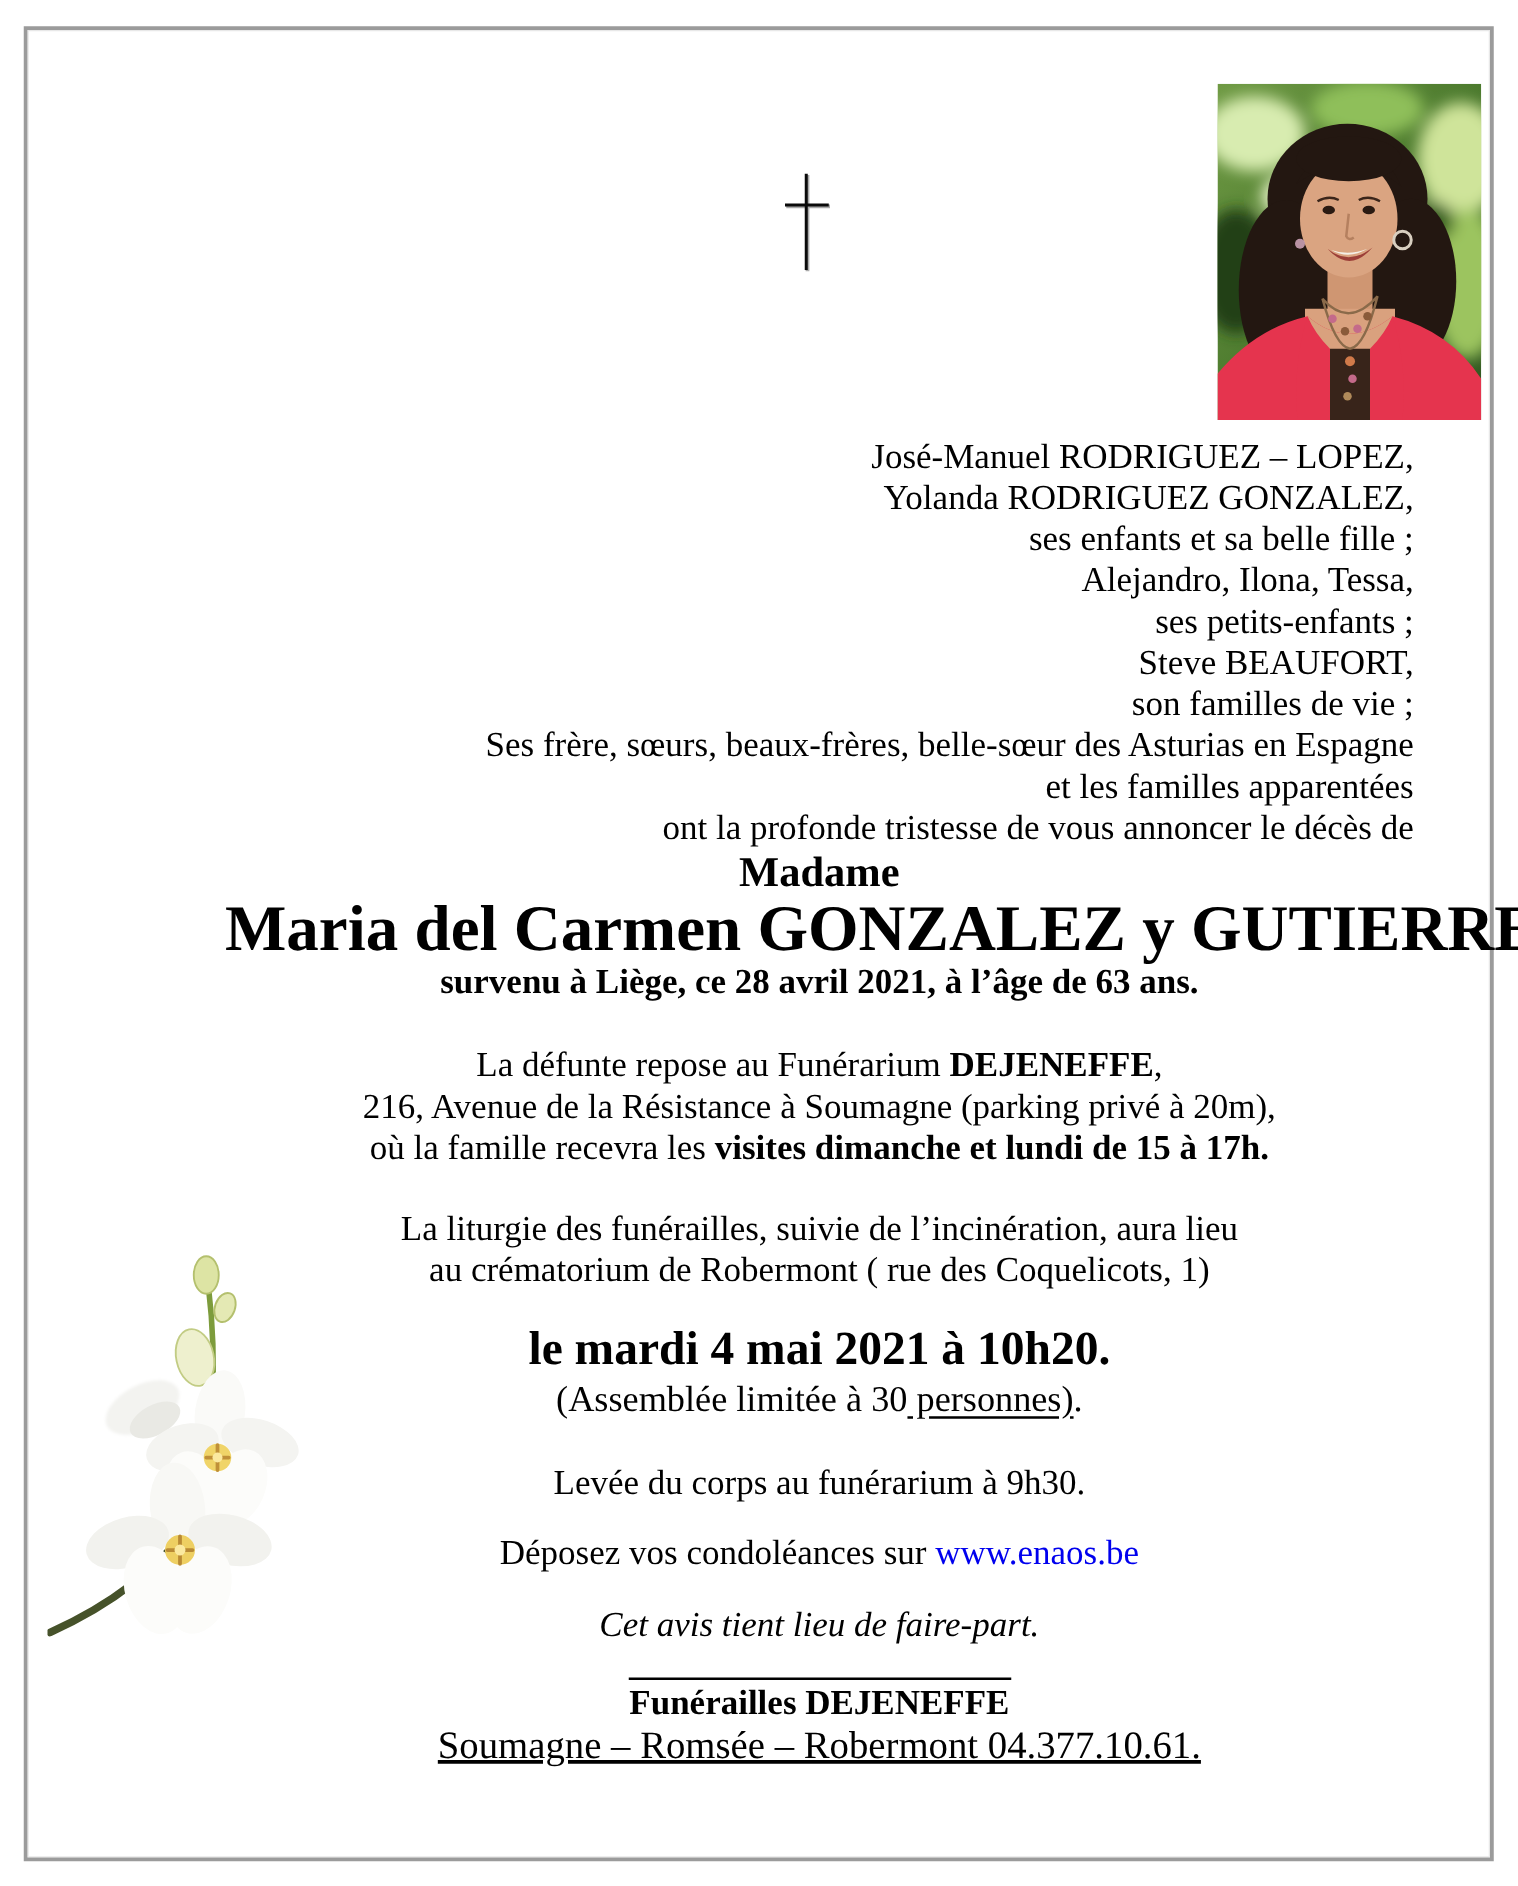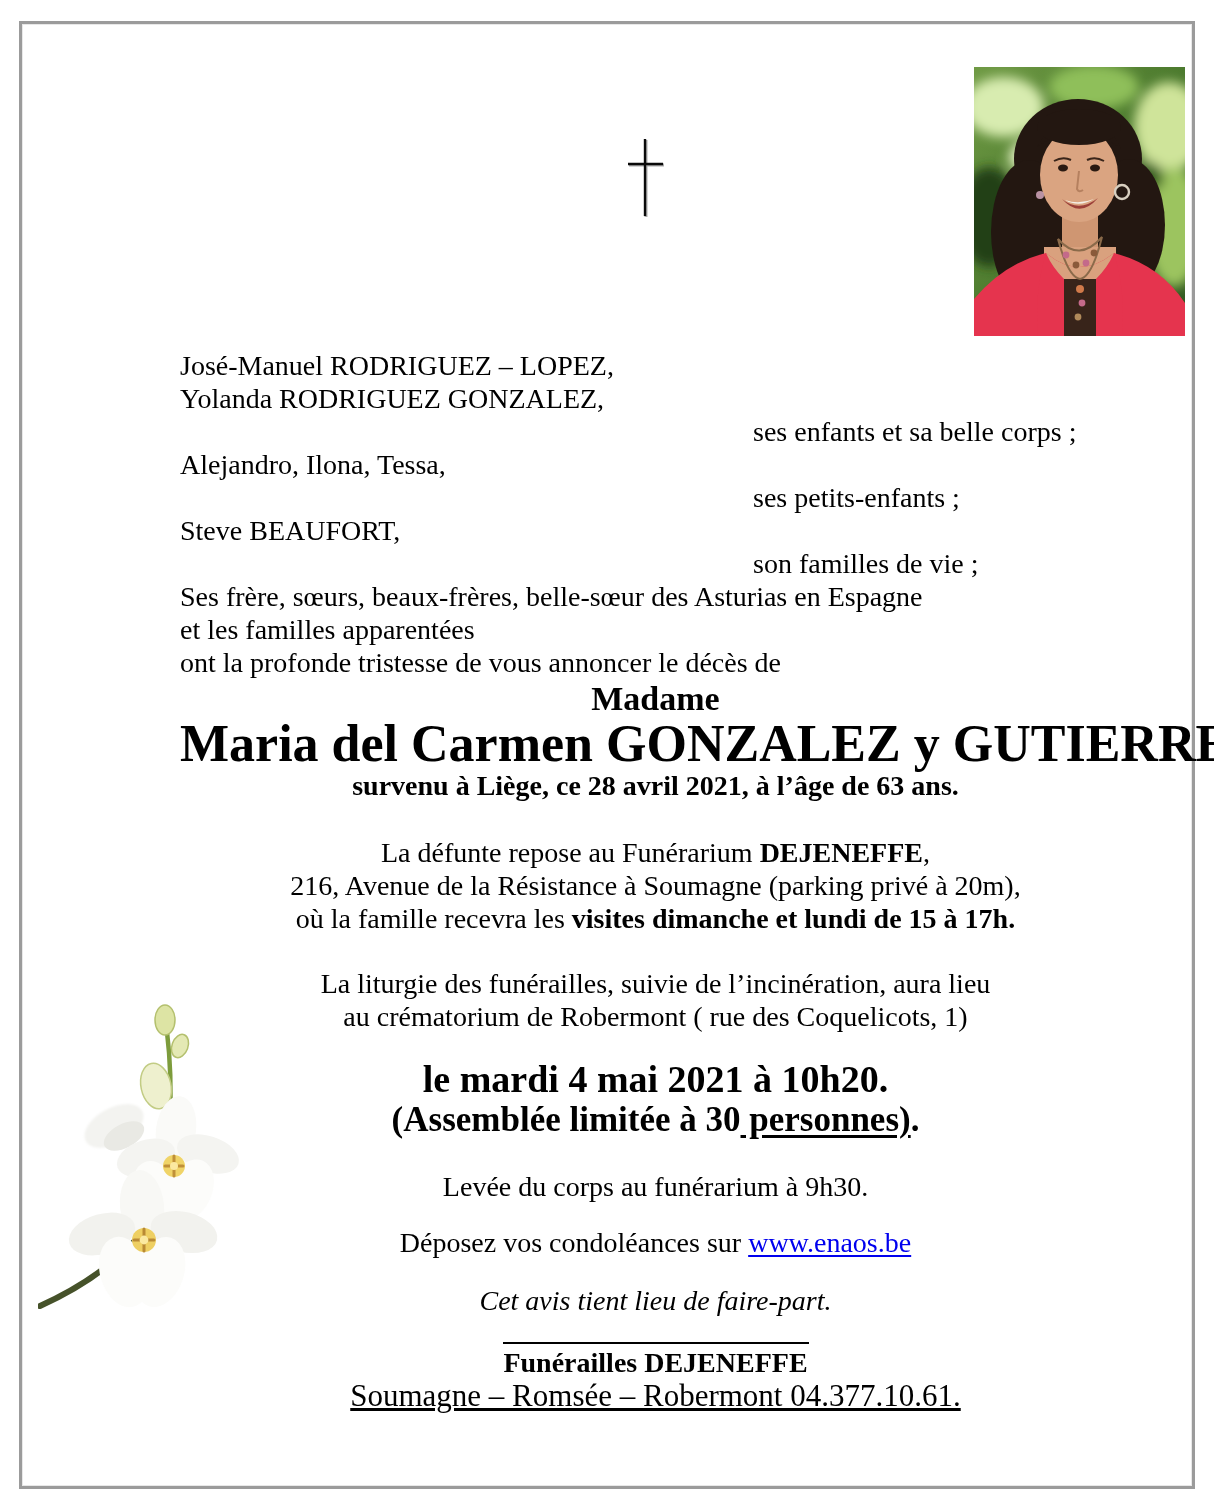--- a/index.html
+++ b/index.html
@@ -39,41 +39,40 @@
     position: absolute;
     left: 0; top: 0; right: 0;
     padding-left: 158px;
     padding-right: 61px;
     box-sizing: border-box;
   }
   .ann-block { margin-top: 325px; }
   .ann-line {
     font-size: 28px;
     line-height: 33px;
-    text-align: left;
+    text-align: right;
     white-space: nowrap;
   }
   .ann-line.indent { margin-left: 573px; }
   .c { text-align: center; }
   .h-madame  { font-size: 34px; line-height: 40px; font-weight: bold; }
   .h-name    { font-size: 52px; line-height: 50px; font-weight: bold; white-space: nowrap; }
   .h-survenu { font-size: 28px; line-height: 34px; font-weight: bold; }
   .para { font-size: 28px; line-height: 33px; }
   .repose   { margin-top: 33px; }
   .liturgy  { margin-top: 32px; }
   .date-line {
     margin-top: 23px;
     font-size: 38px; line-height: 46px; font-weight: bold;
   }
-  .assembly { font-size: 35px; line-height: 36px; font-weight: bold; }
+  .assembly { font-size: 29px; line-height: 36px; font-weight: normal; }
   .assembly .ul { text-decoration: underline; text-underline-offset: 4px; white-space: pre; }
   .levee    { margin-top: 32px; }
   .condolences { margin-top: 23px; }
   .condolences a {
-    text-decoration: underline;
     text-underline-offset: 3px;
     cursor: pointer;
   }
   .notice { margin-top: 25px; font-style: italic; }
   .footer-rule {
     margin: 25px auto 0 auto;
     width: 306px; height: 0;
     border: none;
     border-top: 2px solid #000000;
   }
@@ -199,21 +198,21 @@
       <path d="M106,235 L106,257 M96,246 L116,246" stroke="#b98a34" stroke-width="3" stroke-linecap="round"></path>
       <circle cx="106" cy="246" r="4.4" fill="#fbe9a0"></circle>
     </g>
   </svg>
 
   <div id="content">
 
     <div class="ann-block">
       <div class="ann-line">José-Manuel RODRIGUEZ – LOPEZ,</div>
       <div class="ann-line">Yolanda RODRIGUEZ GONZALEZ,</div>
-      <div class="ann-line indent">ses enfants et sa belle corps ;</div>
+      <div class="ann-line indent">ses enfants et sa belle fille ;</div>
       <div class="ann-line">Alejandro, Ilona, Tessa,</div>
       <div class="ann-line indent">ses petits-enfants ;</div>
       <div class="ann-line">Steve BEAUFORT,</div>
       <div class="ann-line indent">son familles de vie ;</div>
       <div class="ann-line">Ses frère, sœurs, beaux-frères, belle-sœur des Asturias en Espagne</div>
       <div class="ann-line">et les familles apparentées</div>
       <div class="ann-line">ont la profonde tristesse de vous annoncer le décès de</div>
     </div>
 
     <div class="c h-madame">Madame</div>

